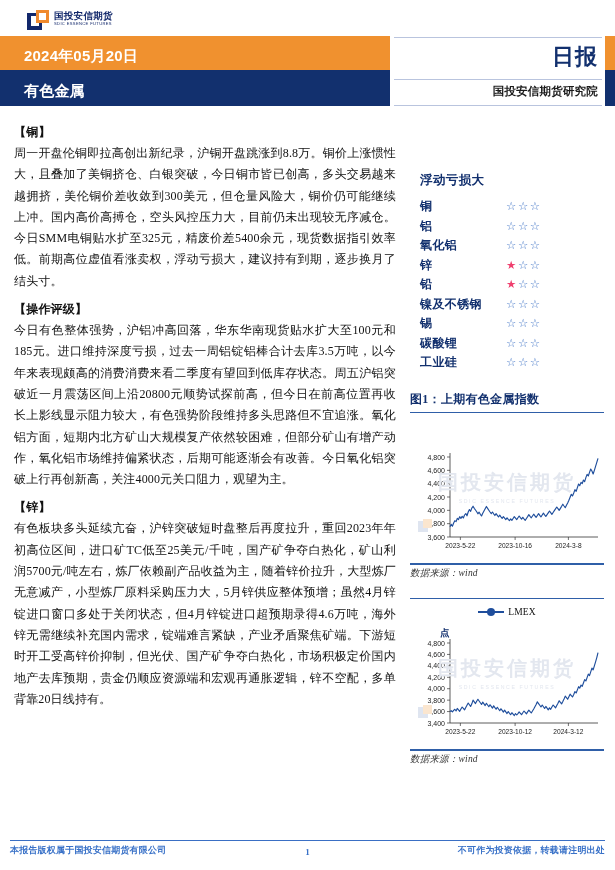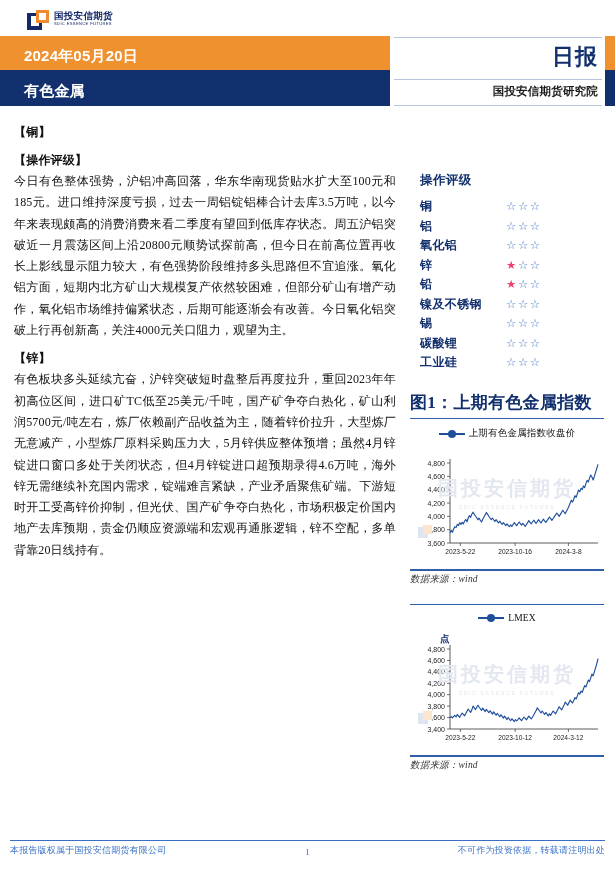--- a/index.html
+++ b/index.html
@@ -60,21 +60,21 @@
   .rating{margin-top:50px;margin-left:16px;}
   .rating-title{font-size:12.5px;color:#12306e;font-weight:bold;margin-bottom:8px;letter-spacing:.4px;}
   .rating-row{display:flex;align-items:center;height:19.5px;}
   .rating-name{width:86px;font-size:12px;color:#12306e;font-weight:bold;letter-spacing:.4px;}
   .stars{font-size:11.5px;letter-spacing:1.6px;line-height:1;}
   .stars .on{color:#ef3f6e;}
   .stars .off{color:#3a6fc4;}
 
   
   .fig{margin-top:18px;margin-left:6px;width:194px;position:relative;}
-  .fig-title{font-size:17px;font-weight:bold;color:#12306e;letter-spacing:.3px;padding-bottom:4px;}
+  .fig-title{font-size:12px;font-weight:bold;color:#12306e;letter-spacing:.3px;padding-bottom:4px;}
   .fig-rule{height:1.6px;background:#2f5fa8;width:194px;}
   .fig-plot{position:relative;width:194px;height:148px;background:#fff;}
   .fig-bottom{height:1.6px;background:#2f5fa8;width:194px;margin-top:2px;}
   .fig-src{font-size:9.5px;color:#333;font-style:italic;margin-top:2px;letter-spacing:.2px;}
 
   .legend{position:absolute;left:0;top:8px;width:194px;display:flex;align-items:center;
           justify-content:center;gap:4px;}
   .legend-line{width:26px;height:2px;background:#1f4e9c;position:relative;}
   .legend-line:after{content:"";position:absolute;left:9px;top:-3px;width:8px;height:8px;
                      border-radius:50%;background:#1f4e9c;}
@@ -86,21 +86,21 @@
          font-family:"Liberation Sans","DejaVu Sans",sans-serif;}
   .wm-en{font-size:5.2px;color:#e3e7ef;letter-spacing:1.6px;margin-top:2px;
          font-family:"Liberation Sans","DejaVu Sans",sans-serif;}
   .wm-mark{position:absolute;left:2px;top:50px;width:14px;height:14px;}
   .wm-mark .a{position:absolute;left:0;top:2px;width:10px;height:11px;background:#dfe5f0;}
   .wm-mark .b{position:absolute;left:5px;top:0;width:9px;height:9px;background:#fbe6cf;}
 
   svg{display:block;}
   .footer-rule{position:absolute;left:10px;top:840px;width:595px;height:1.4px;background:#3a6fc4;}
   .footer{position:absolute;left:10px;top:844px;width:595px;display:flex;
-          justify-content:space-between;align-items:flex-end;}
+          justify-content:space-between;align-items:flex-end;font-weight:bold;}
   .footer span{font-size:9px;color:#3a72c8;letter-spacing:.2px;}
   .footer .pg{position:absolute;left:0;right:0;text-align:center;}
 </style>
 </head>
 <body>
 
 <div class="page">
 
   <div class="logobar">
     <div class="logo">
@@ -128,35 +128,36 @@
     <div class="rule t"></div>
       <div class="rule m"></div>
       <div class="rule b"></div>
     <div class="rpt-type">日报</div>
     <div class="rpt-inst">国投安信期货研究院</div>
   </div>
 
   <div class="body-col">
     <div class="sec">
       <div class="sec-title">【铜】</div>
+      <div class="sec-body">周一开盘伦铜即拉高创出新纪录，沪铜开盘跳涨到8.8万。铜价上涨惯性大，且叠加了美铜挤仓、白银突破，今日铜市皆已创高，多头交易越来越拥挤，美伦铜价差收敛到300美元，但仓量风险大，铜价仍可能继续上冲。国内高价高搏仓，空头风控压力大，目前仍未出现较无序减仓。今日SMM电铜贴水扩至325元，精废价差5400余元，现货数据指引效率低。前期高位虚值看涨卖权，浮动亏损大，建议持有到期，逐步换月了结头寸。</div>
     </div>
     <div class="sec">
       <div class="sec-title">【操作评级】</div>
       <div class="sec-body">今日有色整体强势，沪铝冲高回落，华东华南现货贴水扩大至100元和185元。进口维持深度亏损，过去一周铝锭铝棒合计去库3.5万吨，以今年来表现颇高的消费消费来看二季度有望回到低库存状态。周五沪铝突破近一月震荡区间上沿20800元顺势试探前高，但今日在前高位置再收长上影线显示阻力较大，有色强势阶段维持多头思路但不宜追涨。氧化铝方面，短期内北方矿山大规模复产依然较困难，但部分矿山有增产动作，氧化铝市场维持偏紧状态，后期可能逐渐会有改善。今日氧化铝突破上行再创新高，关注4000元关口阻力，观望为主。</div>
     </div>
     <div class="sec">
       <div class="sec-title">【锌】</div>
       <div class="sec-body">有色板块多头延续亢奋，沪锌突破短时盘整后再度拉升，重回2023年年初高位区间，进口矿TC低至25美元/千吨，国产矿争夺白热化，矿山利润5700元/吨左右，炼厂依赖副产品收益为主，随着锌价拉升，大型炼厂无意减产，小型炼厂原料采购压力大，5月锌供应整体预增；虽然4月锌锭进口窗口多处于关闭状态，但4月锌锭进口超预期录得4.6万吨，海外锌无需继续补充国内需求，锭端难言紧缺，产业矛盾聚焦矿端。下游短时开工受高锌价抑制，但光伏、国产矿争夺白热化，市场积极定价国内地产去库预期，贵金仍顺应资源端和宏观再通胀逻辑，锌不空配，多单背靠20日线持有。</div>
     </div>
   </div>
 
   <div class="right-col">
 
     <div class="rating">
-      <div class="rating-title">操作评级</div>
+      <div class="rating-title">浮动亏损大</div>
       <div id="rating-rows">
           <div class="rating-row">
             <div class="rating-name">铜</div>
             <div class="stars"><span class="off">☆</span><span class="off">☆</span><span class="off">☆</span></div>
           </div>
           <div class="rating-row">
             <div class="rating-name">铝</div>
             <div class="stars"><span class="off">☆</span><span class="off">☆</span><span class="off">☆</span></div>
           </div>
           <div class="rating-row">
@@ -187,24 +188,20 @@
             <div class="rating-name">工业硅</div>
             <div class="stars"><span class="off">☆</span><span class="off">☆</span><span class="off">☆</span></div>
           </div>
         </div>
     </div>
 
     <div class="fig">
       <div class="fig-title">图1：上期有色金属指数</div>
       <div class="fig-rule"></div>
       <div class="fig-plot">
-        <div class="legend">
-          <span class="legend-line"></span>
-          <span class="legend-label">上期有色金属指数收盘价</span>
-        </div>
         <div class="wm">
           <div class="wm-mark">
               <div class="a"></div>
               <div class="b"></div>
             </div>
           <div class="wm-cn">国投安信期货</div>
           <div class="wm-en">SDIC ESSENCE FUTURES</div>
         </div>
         <svg id="chart0" width="194" height="148" viewBox="0 0 194 148">
             <line x1="40" y1="40" x2="40" y2="124" stroke="#333" stroke-width="0.8"></line>

